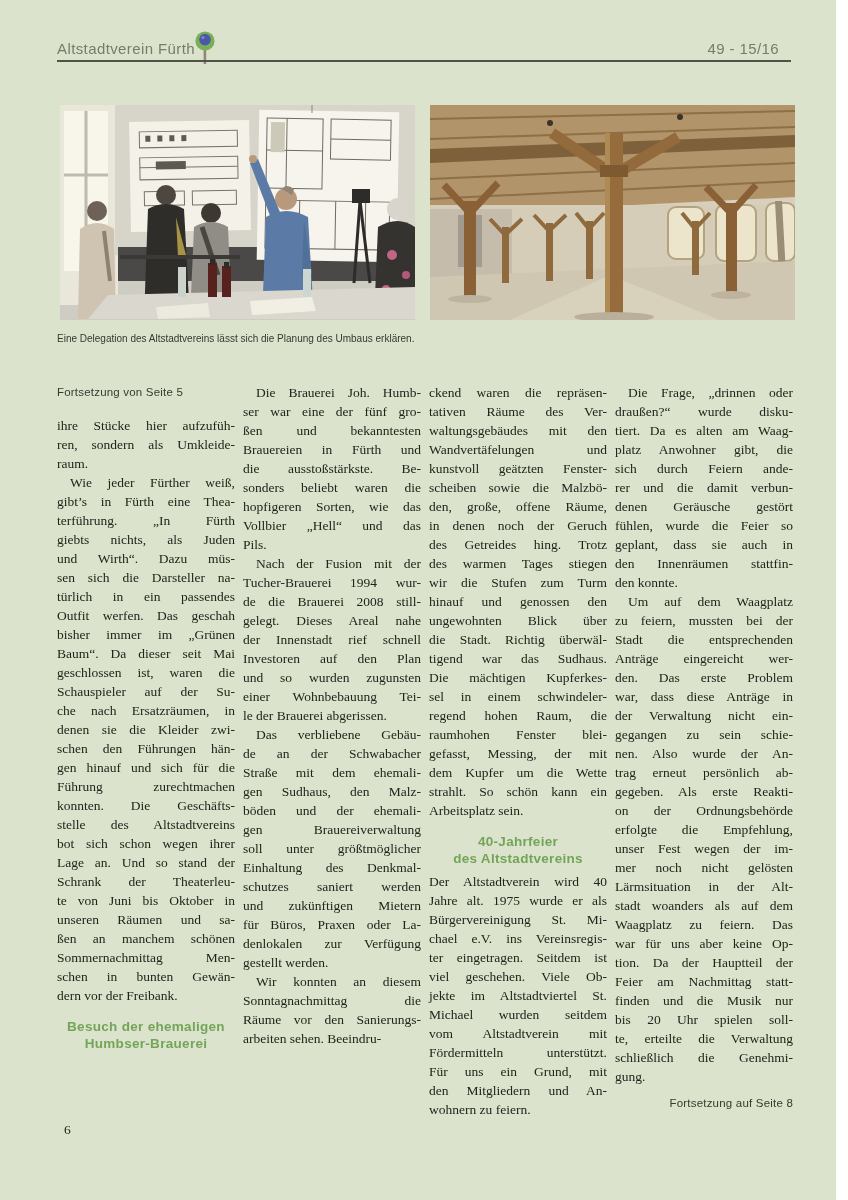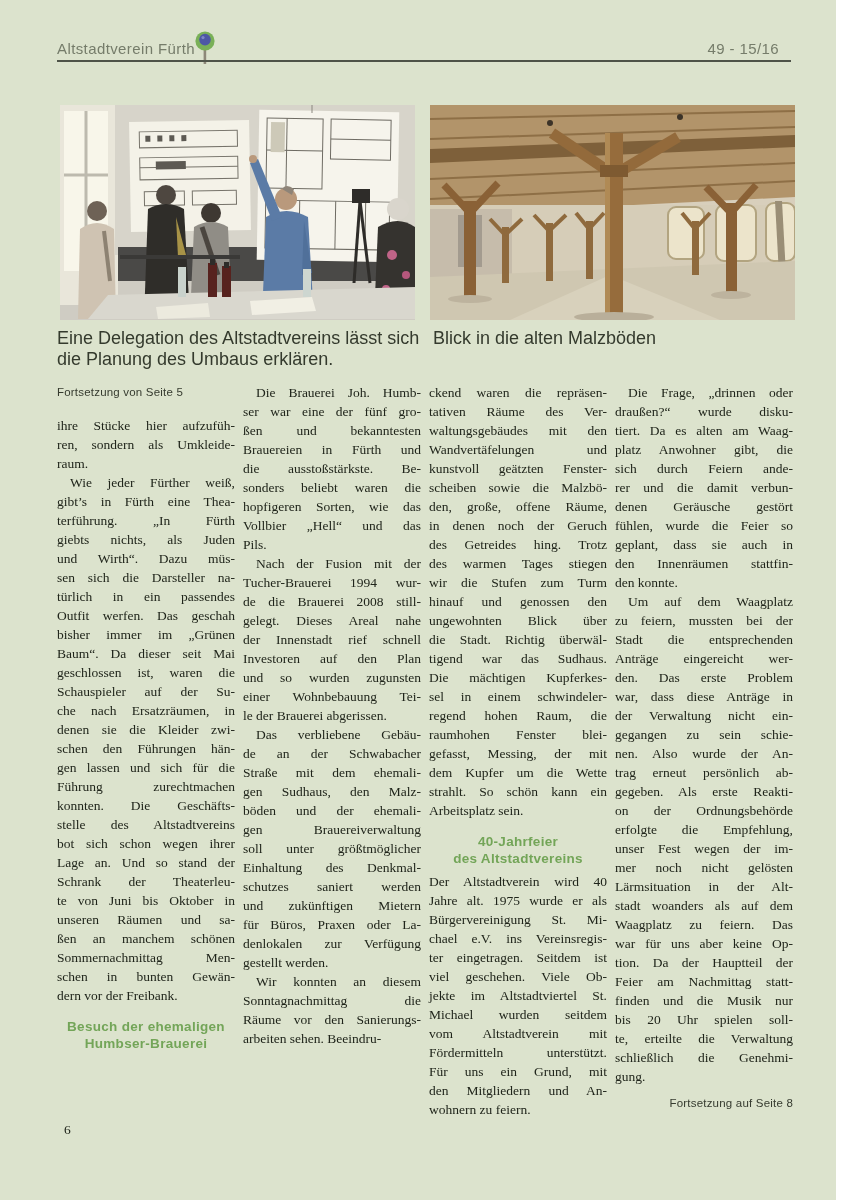--- a/index.html
+++ b/index.html
@@ -14,21 +14,21 @@
     font-size:15px;letter-spacing:.4px;color:var(--header-text,#757c6a);}
   .header-right{position:absolute;right:57px;top:40px;font-family:"Liberation Sans",sans-serif;
     font-size:15px;letter-spacing:.4px;color:var(--header-text,#757c6a);}
   .header-rule{position:absolute;left:57px;top:60px;width:734px;height:2px;background:var(--rule,#4e5348);}
   .logo{position:absolute;left:192px;top:30px;width:26px;height:36px;}
   
   .photo{position:absolute;top:105px;height:215px;overflow:hidden;}
   .photo-1{left:60px;width:355px;}
   .photo-2{left:430px;width:365px;}
   .caption{position:absolute;top:328px;font-family:"Liberation Sans",sans-serif;
-    font-size:18px;line-height:21px;color:#343a2d;}
+    font-size:10px;line-height:21px;color:#343a2d;}
   .caption-1{left:57px;width:378px;}
   .caption-2{left:433px;width:360px;}
   
   .columns{position:absolute;left:57px;top:383px;width:742px;display:flex;gap:8px;}
   .col{width:178px;font-size:13.5px;line-height:19px;}
   .meta{font-family:"Liberation Sans",sans-serif;font-size:11.5px;letter-spacing:.2px;
     color:#363b2f;margin-bottom:14px;}
   .cont{font-family:"Liberation Sans",sans-serif;font-size:11.5px;letter-spacing:.2px;
     color:#363b2f;text-align:right;margin-top:8px;}
   .green-heading{font-family:"Liberation Sans",sans-serif;font-weight:bold;font-size:13.5px;
@@ -202,21 +202,20 @@
     </g>
     <rect x="175" y="28" width="18" height="187" fill="#966c3c"></rect>
     <rect x="175" y="28" width="5" height="187" fill="#b08a55"></rect>
     <rect x="170" y="60" width="28" height="12" fill="#7e5a31"></rect>
     <ellipse cx="184" cy="212" rx="40" ry="5" fill="#b9af9a"></ellipse>
     <ellipse cx="40" cy="194" rx="22" ry="4" fill="#bdb39e"></ellipse>
     <ellipse cx="301" cy="190" rx="20" ry="4" fill="#bdb39e"></ellipse>
   </svg>
 
   <div class="caption caption-1">Eine Delegation des Altstadtvereins lässt sich die Planung des Umbaus erklären.</div>
-  <div class="caption caption-2">Blick in die alten Malzböden</div>
 
   <div class="columns" id="article-columns">
       <div class="col">
         <div class="meta">Fortsetzung von Seite 5</div>
         <div class="para">
           <div class="line">ihre Stücke hier aufzufüh-</div>
           <div class="line">ren, sondern als Umkleide-</div>
           <div class="line last">raum.</div>
         </div>
         <div class="para">
@@ -228,21 +227,21 @@
           <div class="line">sen sich die Darsteller na-</div>
           <div class="line">türlich in ein passendes</div>
           <div class="line">Outfit werfen. Das geschah</div>
           <div class="line">bisher immer im „Grünen</div>
           <div class="line">Baum“. Da dieser seit Mai</div>
           <div class="line">geschlossen ist, waren die</div>
           <div class="line">Schauspieler auf der Su-</div>
           <div class="line">che nach Ersatzräumen, in</div>
           <div class="line">denen sie die Kleider zwi-</div>
           <div class="line">schen den Führungen hän-</div>
-          <div class="line">gen lassen und sich für die</div>
+          <div class="line">gen hinauf und sich für die</div>
           <div class="line">Führung zurechtmachen</div>
           <div class="line">konnten. Die Geschäfts-</div>
           <div class="line">stelle des Altstadtvereins</div>
           <div class="line">bot sich schon wegen ihrer</div>
           <div class="line">Lage an. Und so stand der</div>
           <div class="line">Schrank der Theaterleu-</div>
           <div class="line">te von Juni bis Oktober in</div>
           <div class="line">unseren Räumen und sa-</div>
           <div class="line">ßen an manchem schönen</div>
           <div class="line">Sommernachmittag Men-</div>

